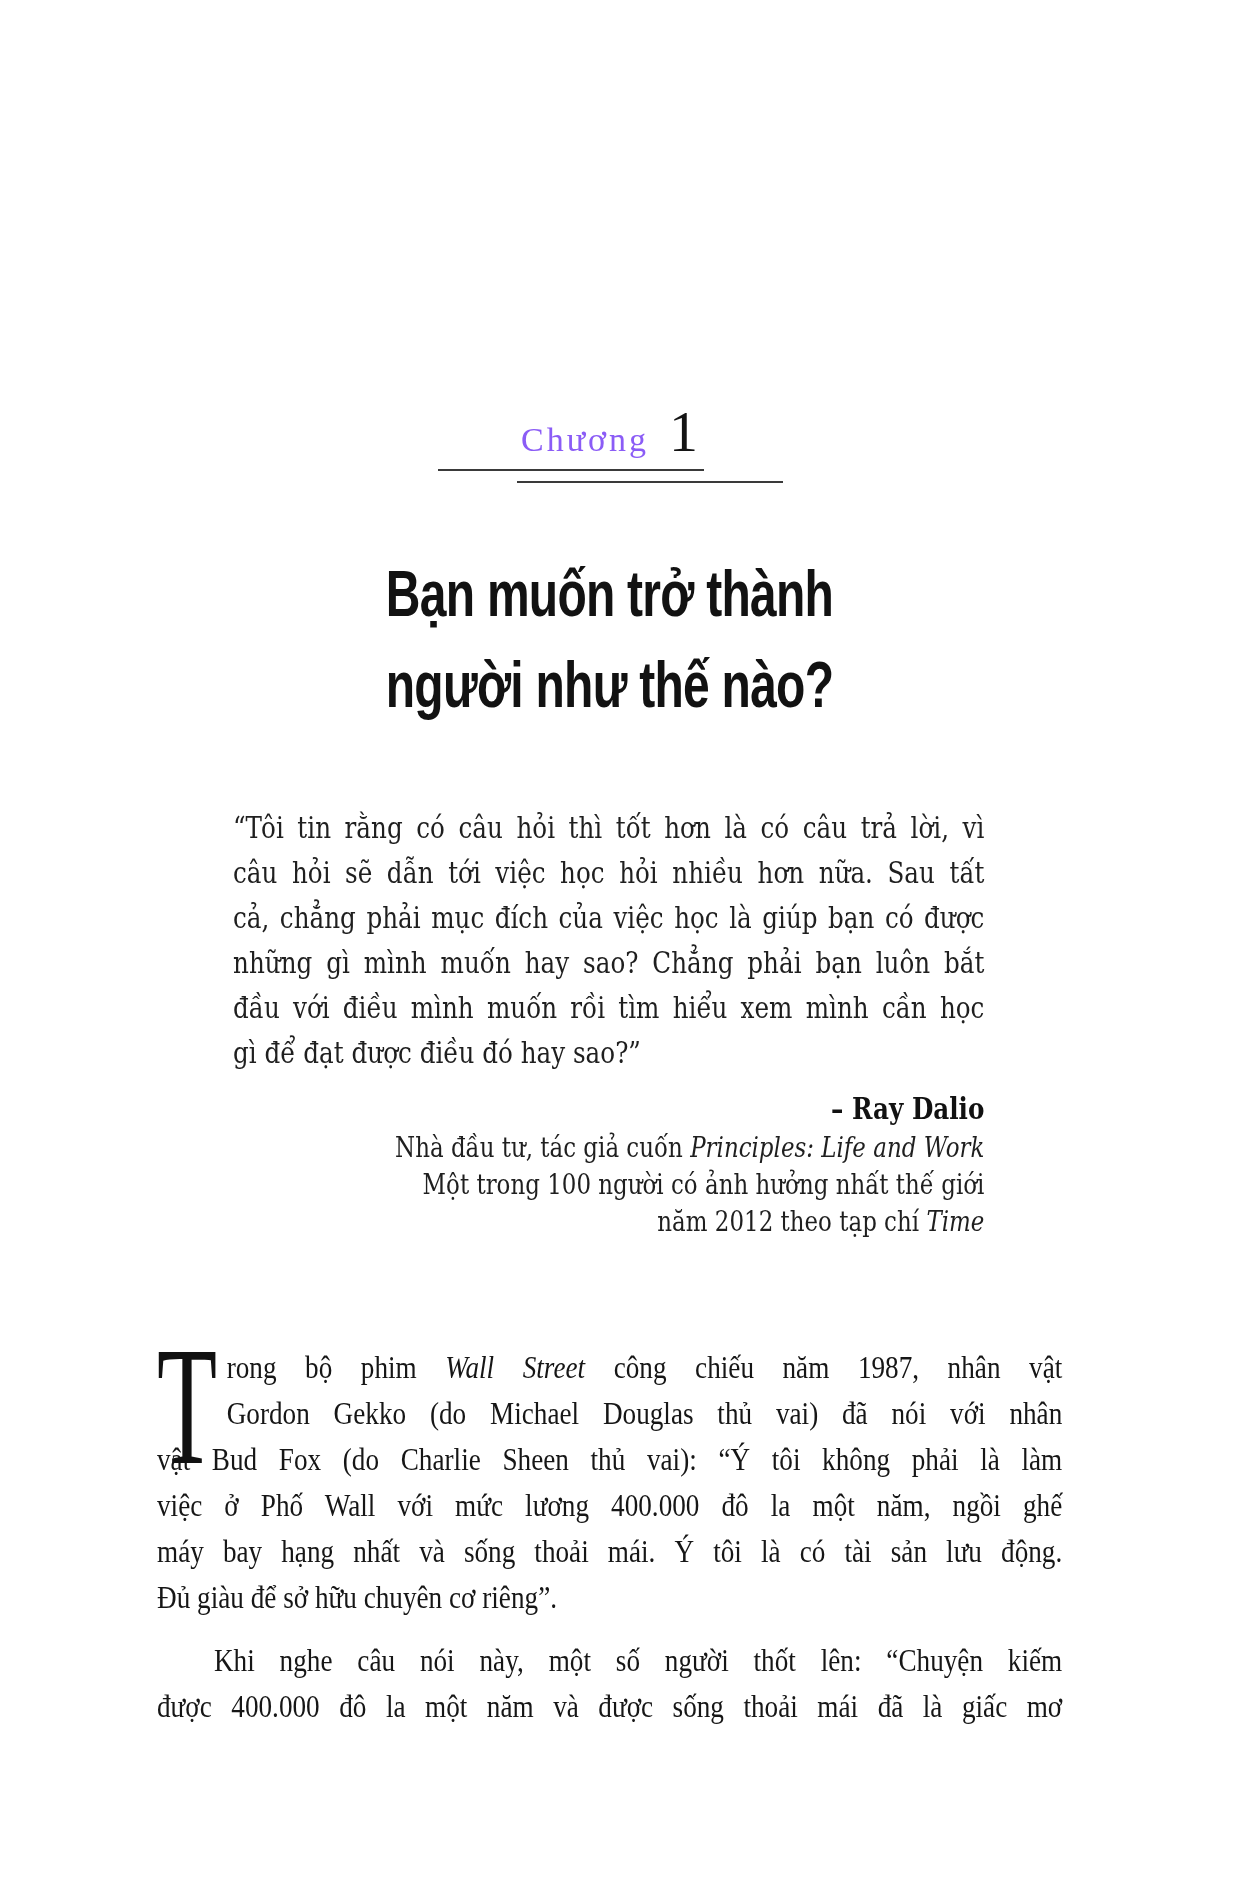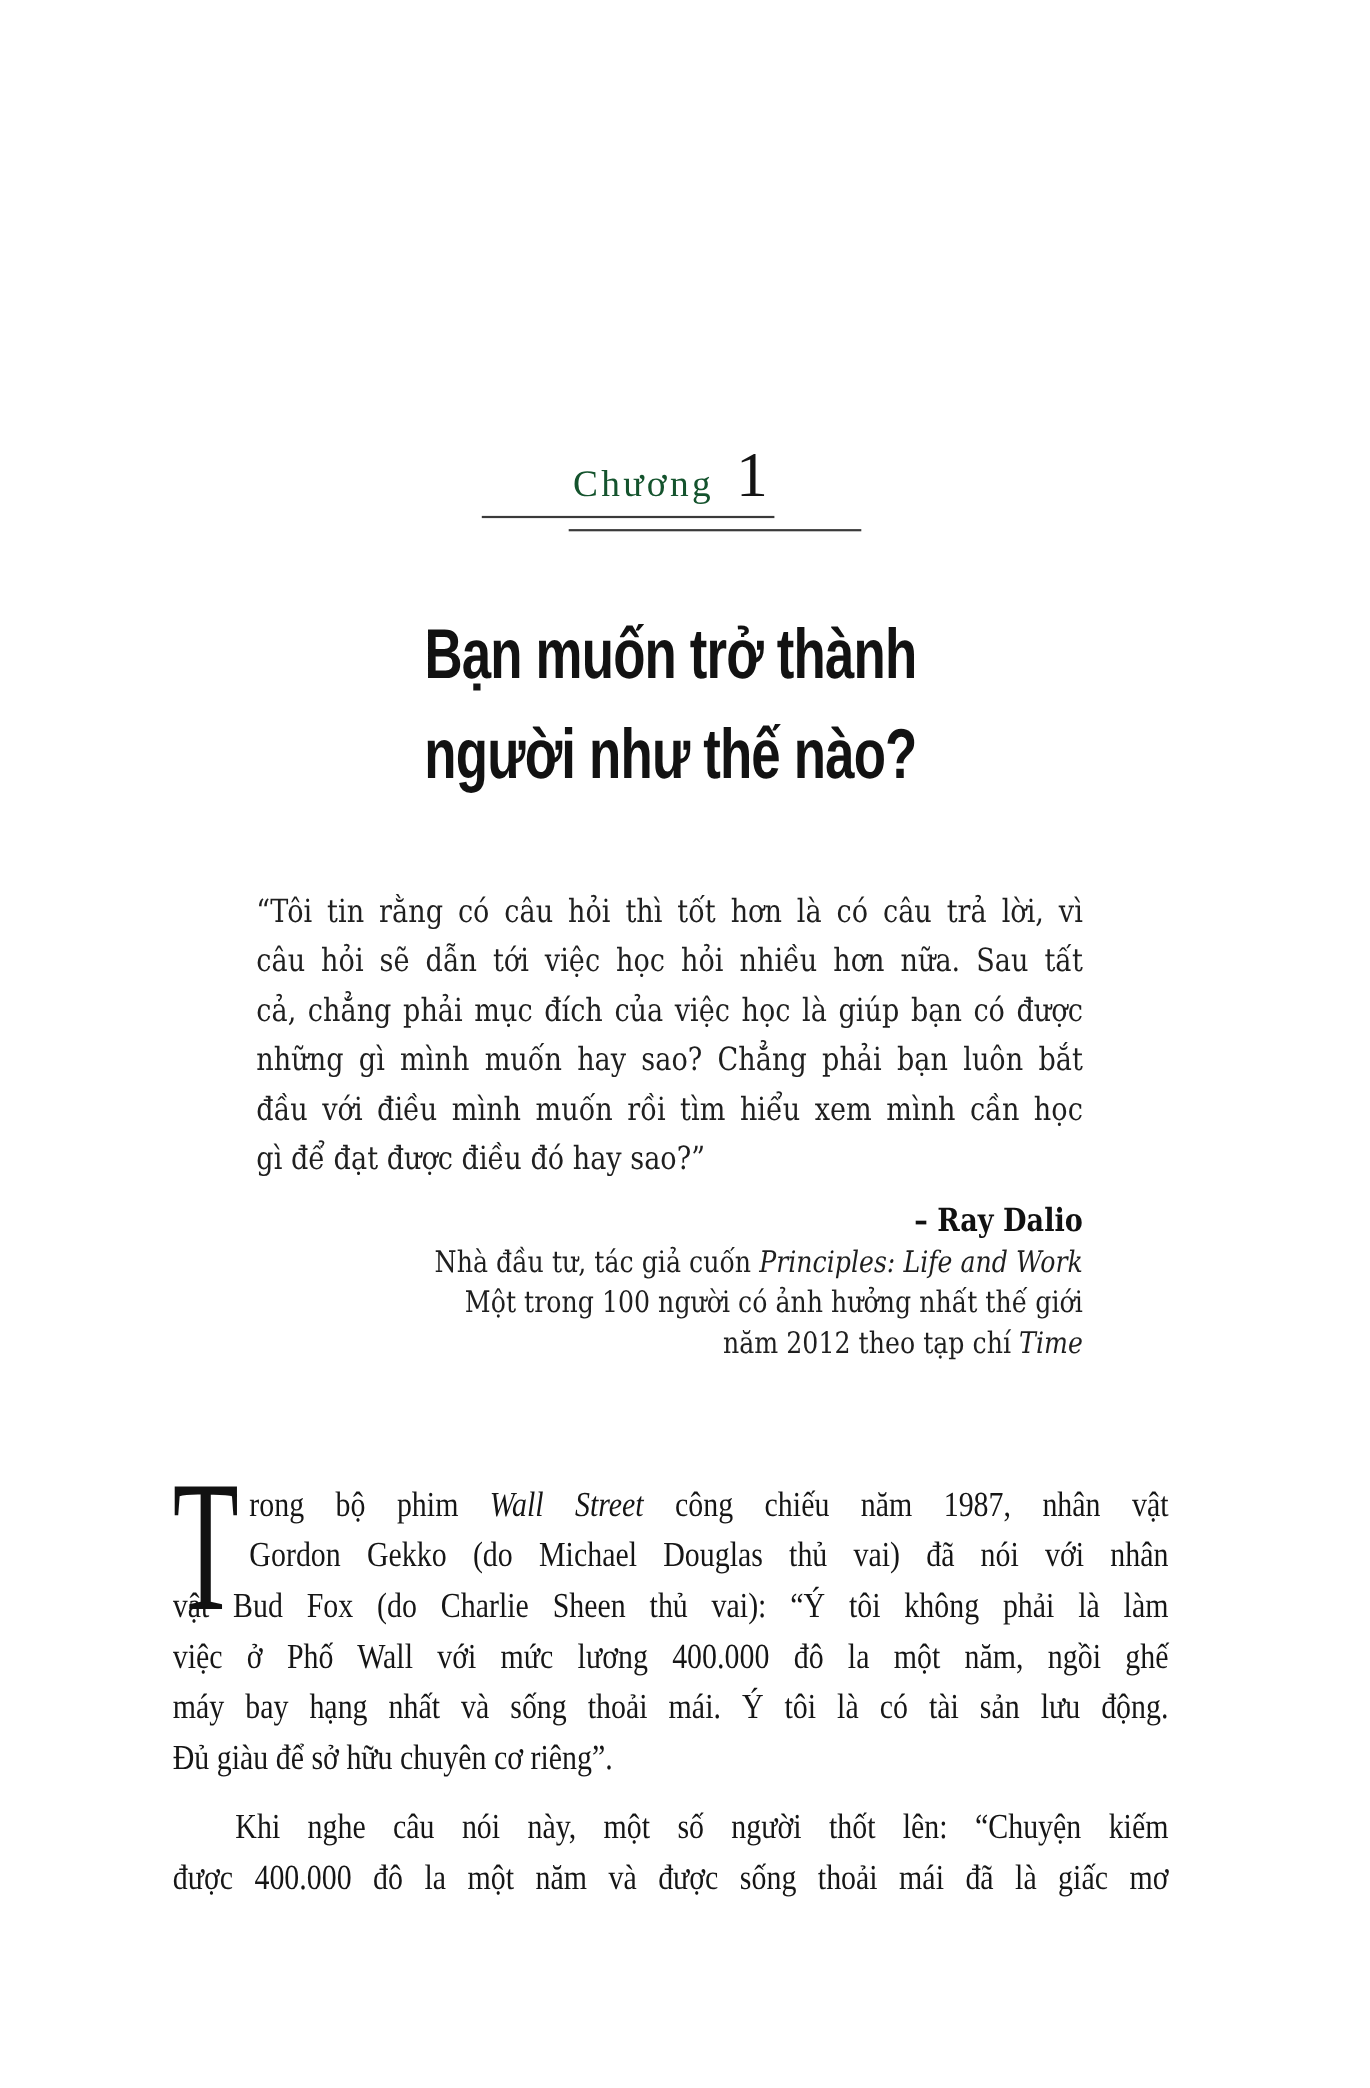--- a/index.html
+++ b/index.html
@@ -13,21 +13,21 @@
     overflow:hidden;
   }
 
   
   .chapter-head {
     position:absolute; left:157px; top:398px; width:905px;
     text-align:center; white-space:nowrap;
   }
   .chapter-label {
     font-family:"Liberation Serif", serif;
-    font-size:34px; letter-spacing:3px; color:#14532d;text-align:right;
+    font-size:34px; letter-spacing:3px; color:#8b5cf6;text-align:right;
   }
   .chapter-number {
     font-family:"Liberation Serif", serif;
     font-size:58px; margin-left:16px; color:#141414;
   }
   .rule { position:absolute; height:2px; background:#3a3a3a; }
   .rule-1 { left:438px; top:469px; width:266px; }
   .rule-2 { left:517px; top:481px; width:266px; }
 
   

